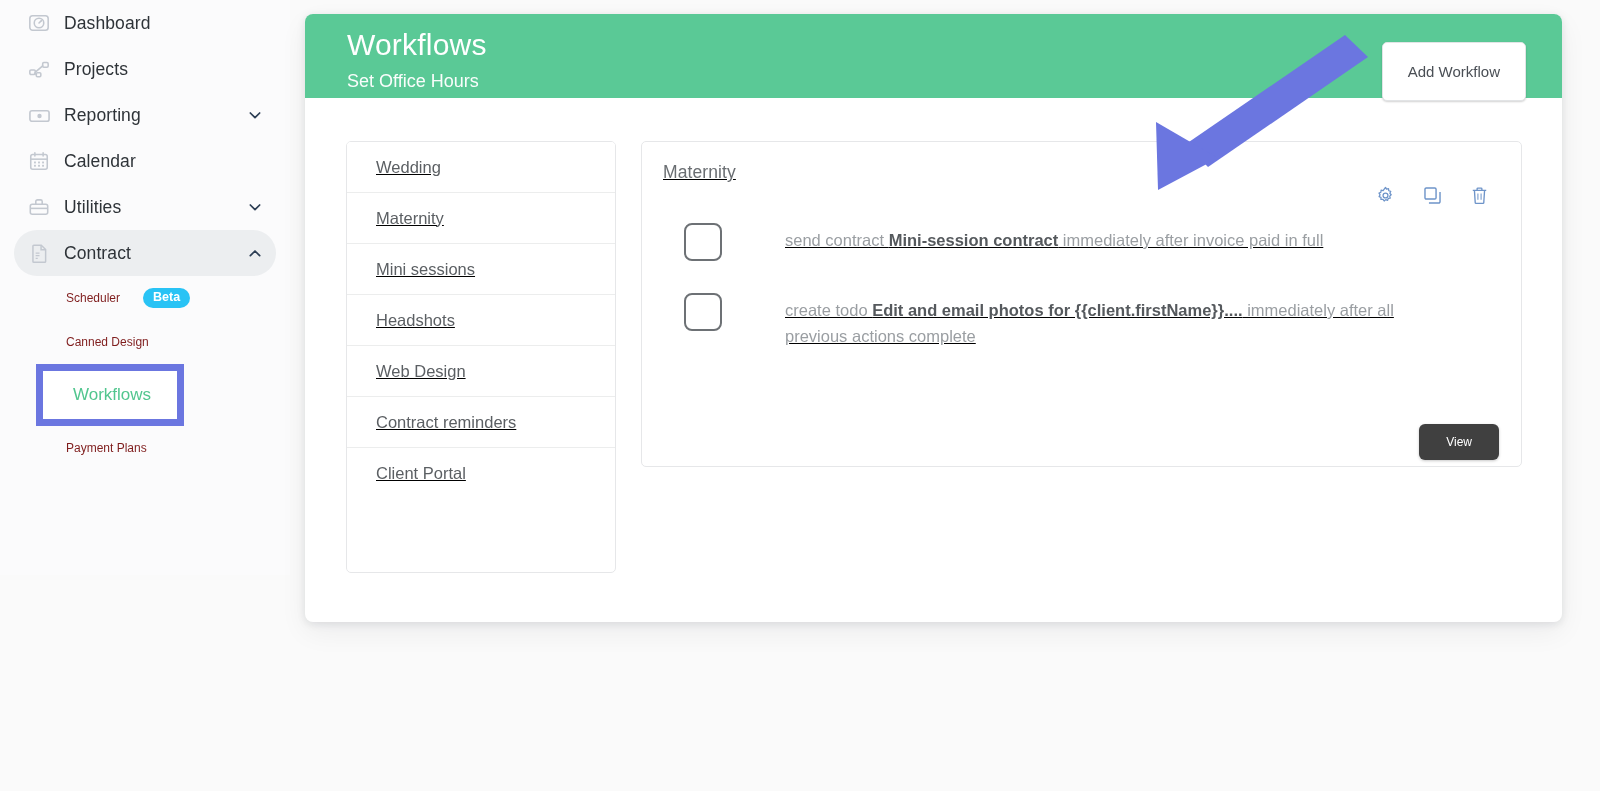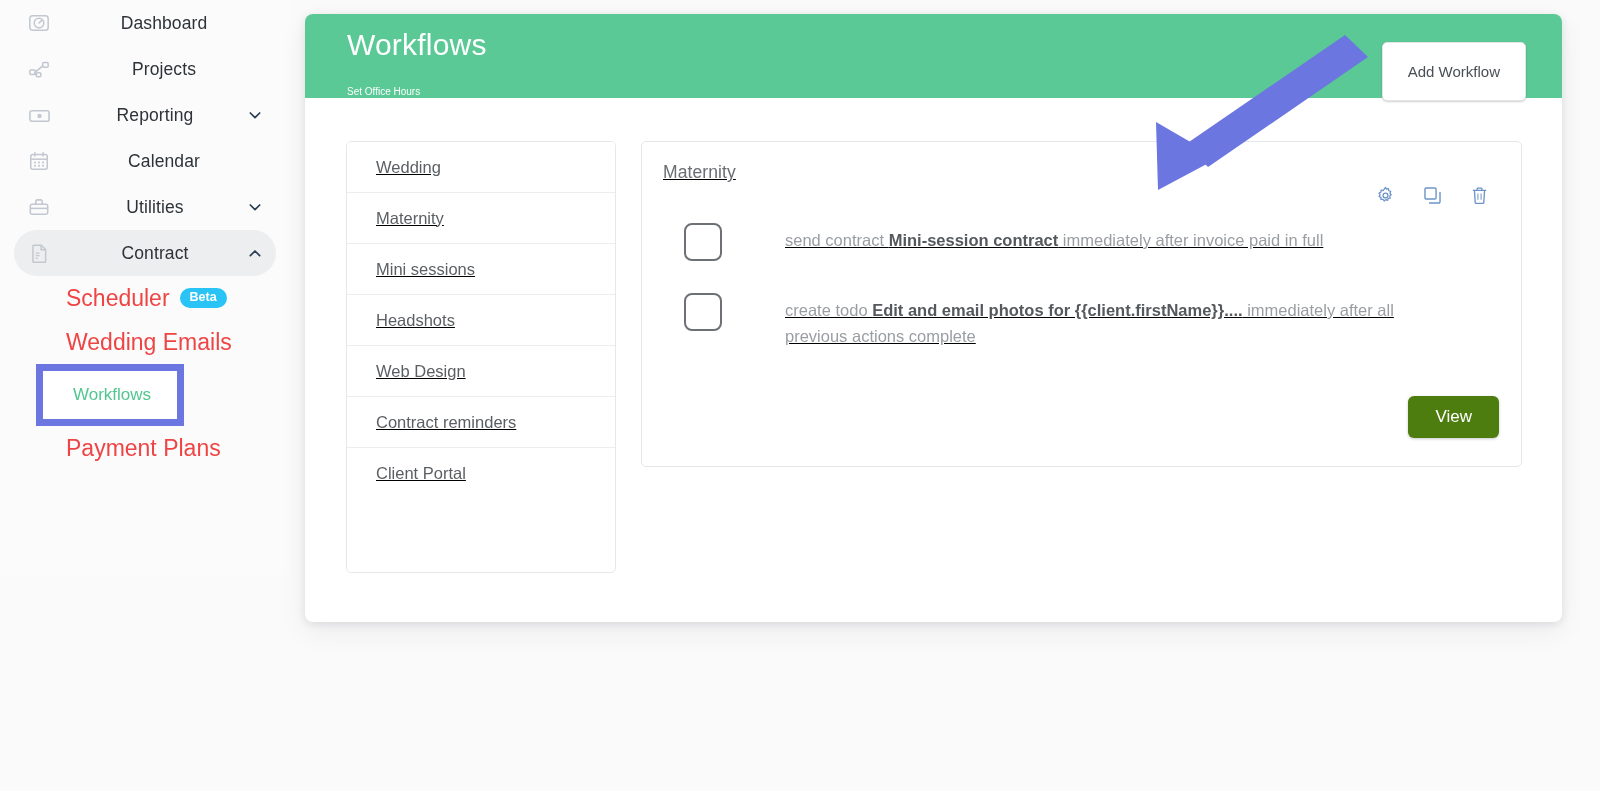--- a/index.html
+++ b/index.html
@@ -13,21 +13,20 @@
     overflow: hidden;
     position: relative;
   }
 
   
   #sidebar {
     position: absolute;
     left: 0; top: 0;
     width: 290px; height: 575px;
     background: #fbfbfc;
-    text-align: center;
   }
   .nav-item {
     display: flex;
     align-items: center;
     height: 46px;
     margin: 0 14px;
     padding: 0 12px;
     border-radius: 23px;
     cursor: pointer;
   }
@@ -54,27 +53,27 @@
 
   .sub-item {
     display: flex;
     align-items: center;
     height: 44px;
     padding-left: 66px;
     cursor: pointer;
     position: relative;
   }
   .sub-label {
-    font-size: 23px;
-    color: #ef4444;
+    font-size: 12px;
+    color: #7f1d1d;
     white-space: nowrap;
   }
   .beta-badge {
     display: inline-block;
-    margin-left: 10px;
+    margin-left: 23px;
     background: #29c3f5;
     color: #ffffff;
     font-size: 12.5px;
     font-weight: bold;
     border-radius: 11px;
     padding: 3px 10px 4px 10px;
     line-height: 1;
     vertical-align: middle;
   }
 
@@ -114,22 +113,22 @@
   #page-title {
     color: #ffffff;
     font-size: 30px;
     font-weight: normal;
     letter-spacing: 0.2px;
     line-height: 1.15;
     margin: 0;
   }
   #page-subtitle {
     color: #ffffff;
-    font-size: 10px;
-    margin-top: 23px;
+    font-size: 18px;
+    margin-top: 8px;
     opacity: 0.97;
   }
   #add-workflow-button {
     position: absolute;
     right: 36px; top: 28px;
     background: #ffffff;
     border: 1px solid #e2e4e6;
     border-radius: 5px;
     color: #4a4f55;
     font-size: 15px;
@@ -222,24 +221,24 @@
     color: #9a9ea2;
     line-height: 1.6;
     max-width: 672px;
     padding-top: 6px;
     margin-left: 44px;
   }
   .action-text b { color: #55595d; font-weight: bold; }
 
   #view-button {
     position: absolute;
-    right: 22px; bottom: 28px;
-    background: #4d7c0f;
+    right: 22px; bottom: 6px;
+    background: #404040;
     color: #ffffff;
-    font-size: 17px;
+    font-size: 12px;
     font-family: "Liberation Sans", sans-serif;
     border: none;
     border-radius: 6px;
     padding: 11px 27px;
     cursor: pointer;
     box-shadow: 0 1px 3px rgba(0,0,0,0.22);
   }
 
   
   #annotation-arrow {
@@ -345,21 +344,21 @@
     </span>
   </div>
 
   <div class="sub-item">
     <span class="sub-label">Scheduler</span>
     <span class="beta-badge">Beta</span>
   </div>
 
 
   <div class="sub-item">
-    <span class="sub-label">Wedding Emails</span>
+    <span class="sub-label">Canned Design</span>
   </div>
 
 
   <div class="sub-item" id="sidebar-item-workflows">
     <span class="sub-label">Workflows</span>
   </div>
 
   <div class="sub-item">
     <span class="sub-label">Payment Plans</span>
   </div>

